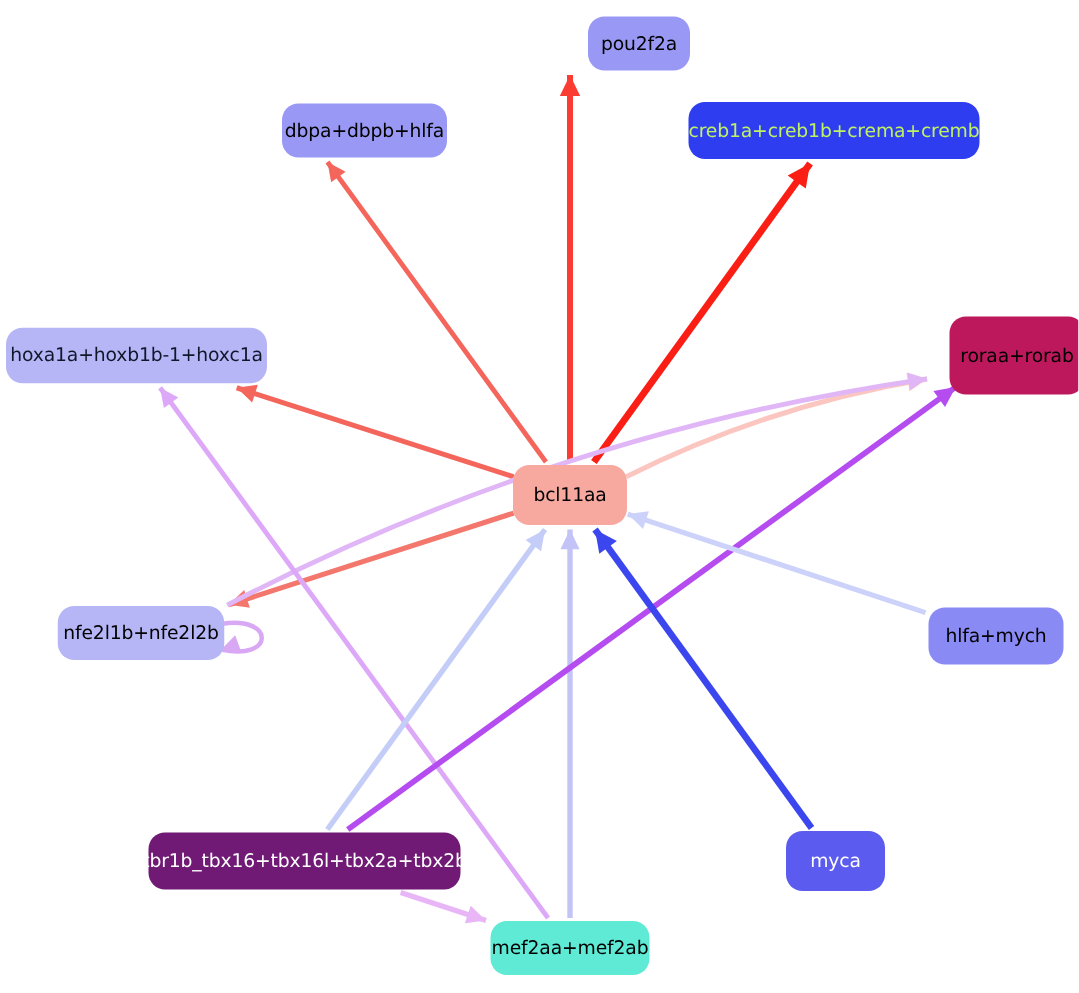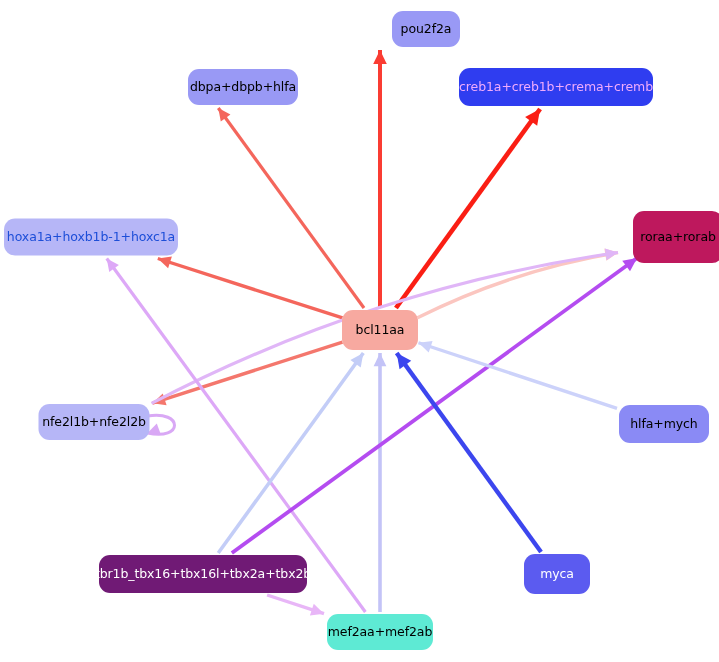--- a/index.html
+++ b/index.html
@@ -108,24 +108,24 @@
       </g>
     </svg>
 
   <div id="node-layer">
       <div class="node" style="left: 380px; top: 29px; width: 68px; height: 36px; background: rgb(153, 153, 245); color: rgb(0, 0, 0); margin-left: 46px;">
         <span>pou2f2a</span>
       </div>
       <div class="node" style="left: 203px; top: 87px; width: 110px; height: 36px; background: rgb(153, 153, 245); color: rgb(0, 0, 0); margin-left: 40px;">
         <span>dbpa+dbpb+hlfa</span>
       </div>
-      <div class="node" style="left: 556px; top: 87px; width: 194px; height: 38px; background: rgb(47, 61, 240); color: #f0abfc;">
+      <div class="node" style="left: 556px; top: 87px; width: 194px; height: 38px; background: rgb(47, 61, 240); color: #bef264;">
         <span>creb1a+creb1b+crema+cremb</span>
       </div>
-      <div class="node" style="left: 91px; top: 237px; width: 174px; height: 37px; background: rgb(182, 182, 247); color: #1d4ed8;">
+      <div class="node" style="left: 91px; top: 237px; width: 174px; height: 37px; background: rgb(182, 182, 247); color: #0f172a;">
         <span>hoxa1a+hoxb1b-1+hoxc1a</span>
       </div>
       <div class="node" style="left: 666px; top: 237px; width: 90px; height: 52px; background: #be185d; color: rgb(0, 0, 0); margin-left: 12px;">
         <span>roraa+rorab</span>
       </div>
       <div class="node" style="left: 380px; top: 330px; width: 76px; height: 40px; background: rgb(247, 169, 160); color: rgb(0, 0, 0);">
         <span>bcl11aa</span>
       </div>
       <div class="node" style="left: 94px; top: 422px; width: 111px; height: 36px; background: rgb(182, 182, 247); color: rgb(0, 0, 0); text-align: right;">
         <span>nfe2l1b+nfe2l2b</span>

